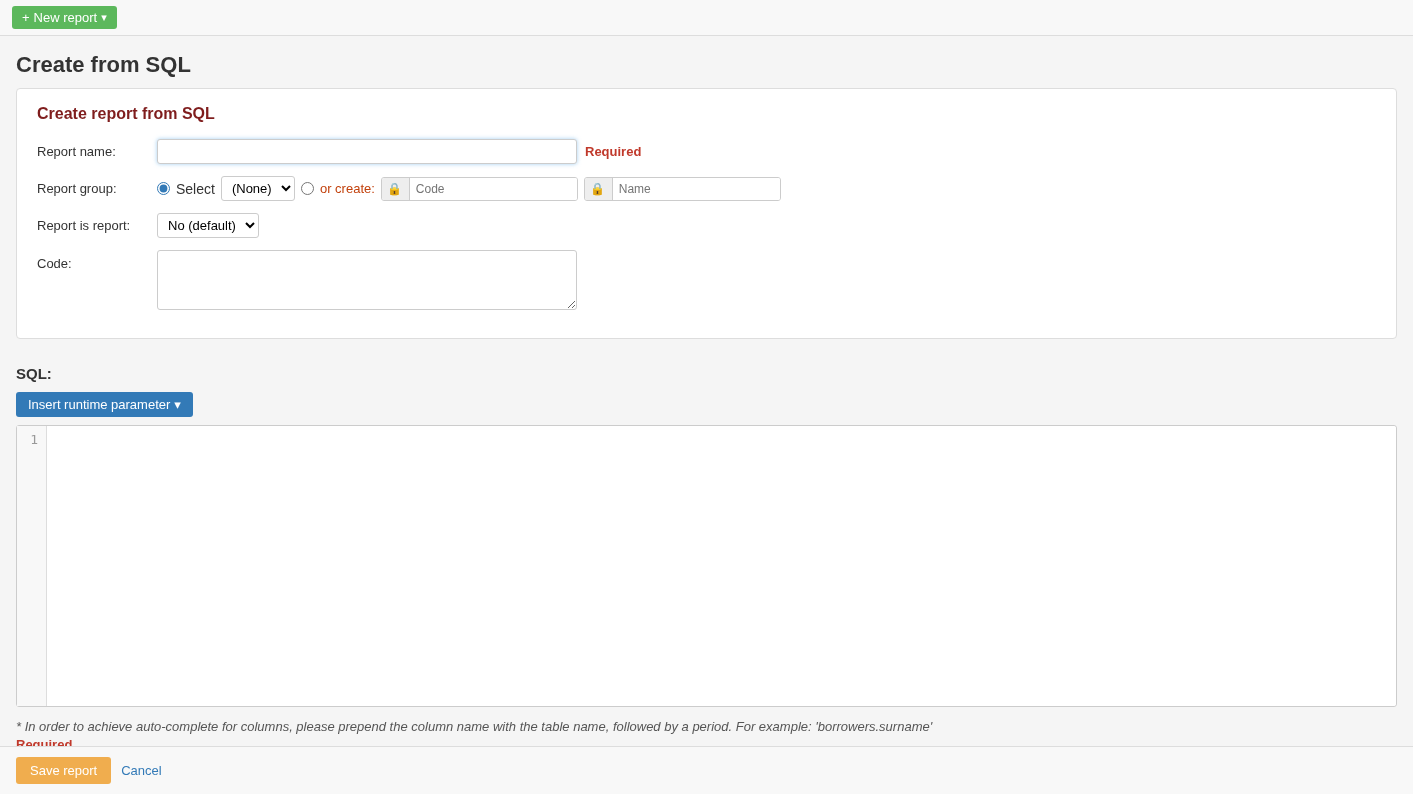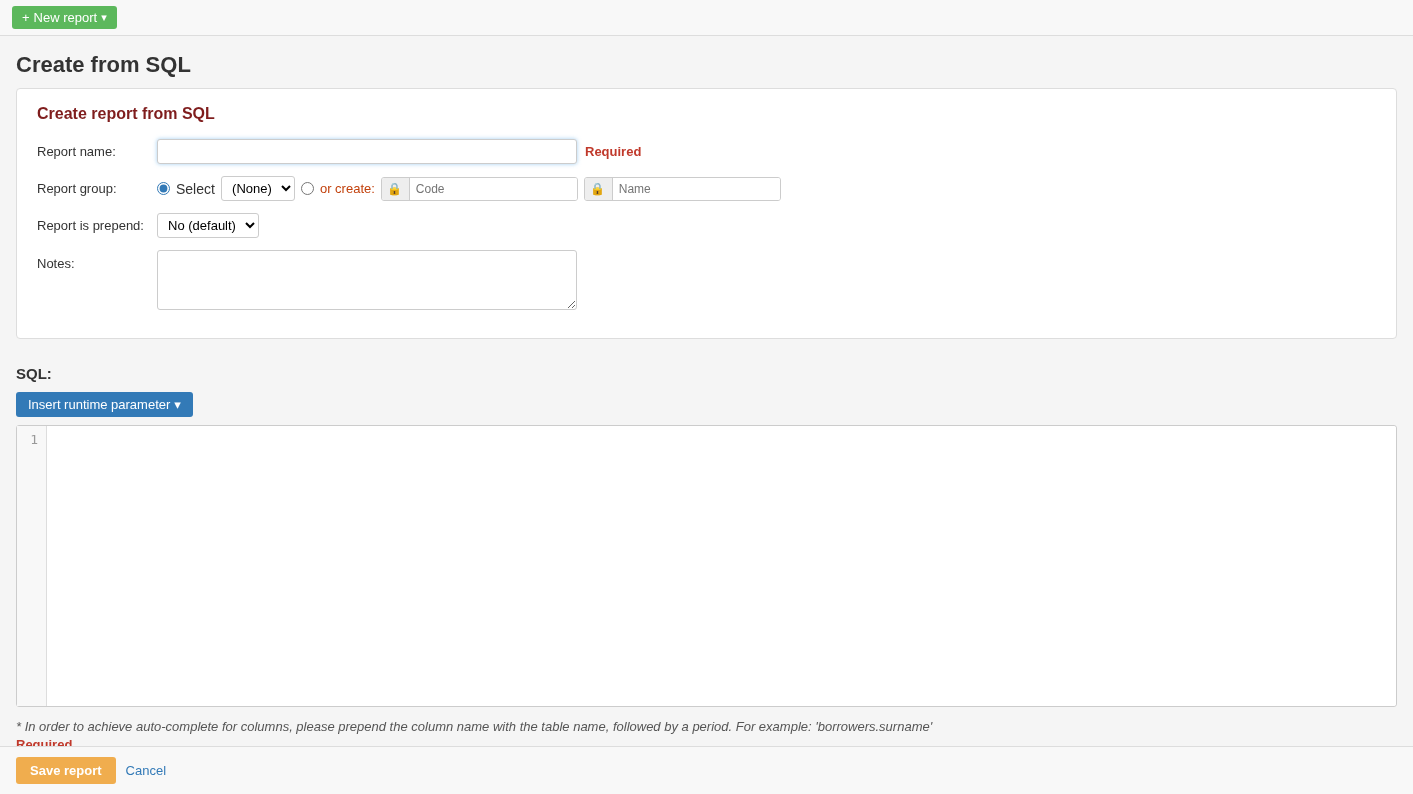--- a/index.html
+++ b/index.html
@@ -102,21 +102,20 @@
     .radio-input {
       cursor: pointer;
       accent-color: #337ab7;
     }
     select {
       border: 1px solid #ccc;
       border-radius: 3px;
       padding: 3px 6px;
       font-size: 13px;
       background: white;
-      text-align: center;
     }
     .or-create-label {
       color: #c2410c;
       font-size: 13px;
     }
     .icon-input-wrapper {
       display: flex;
       align-items: center;
       border: 1px solid #ccc;
       border-radius: 3px;
@@ -222,21 +221,21 @@
       right: 0;
     }
     .save-btn {
       background: #f0ad4e;
       color: white;
       border: none;
       padding: 6px 14px;
       border-radius: 3px;
       cursor: pointer;
       font-size: 13px;
-      font-weight: bold;
+      font-weight: normal;
     }
     .cancel-link {
       color: #337ab7;
       text-decoration: none;
       font-size: 13px;
       cursor: pointer;
       background: none;
       border: none;
     }
 
@@ -283,29 +282,29 @@
           <input type="text" placeholder="Code" style="">
         </div>
         <div class="icon-input-wrapper">
           <span class="input-icon">🔒</span>
           <input type="text" placeholder="Name" style="">
         </div>
       </div>
     </div>
 
     <div class="form-row">
-      <label class="form-label">Report is prepend:</label>
+      <label class="form-label">Report is report:</label>
       <select>
         <option>No (default)</option>
         <option>Yes</option>
       </select>
     </div>
 
     <div class="form-row">
-      <label class="form-label top-align">Notes:</label>
+      <label class="form-label top-align">Code:</label>
       <textarea style=""></textarea>
     </div>
   </div>
 
   <div class="sql-section">
     <div class="sql-label">SQL:</div>
 
     <button class="insert-param-btn">
       <span>Insert runtime parameter</span>
       <span>▾</span>

